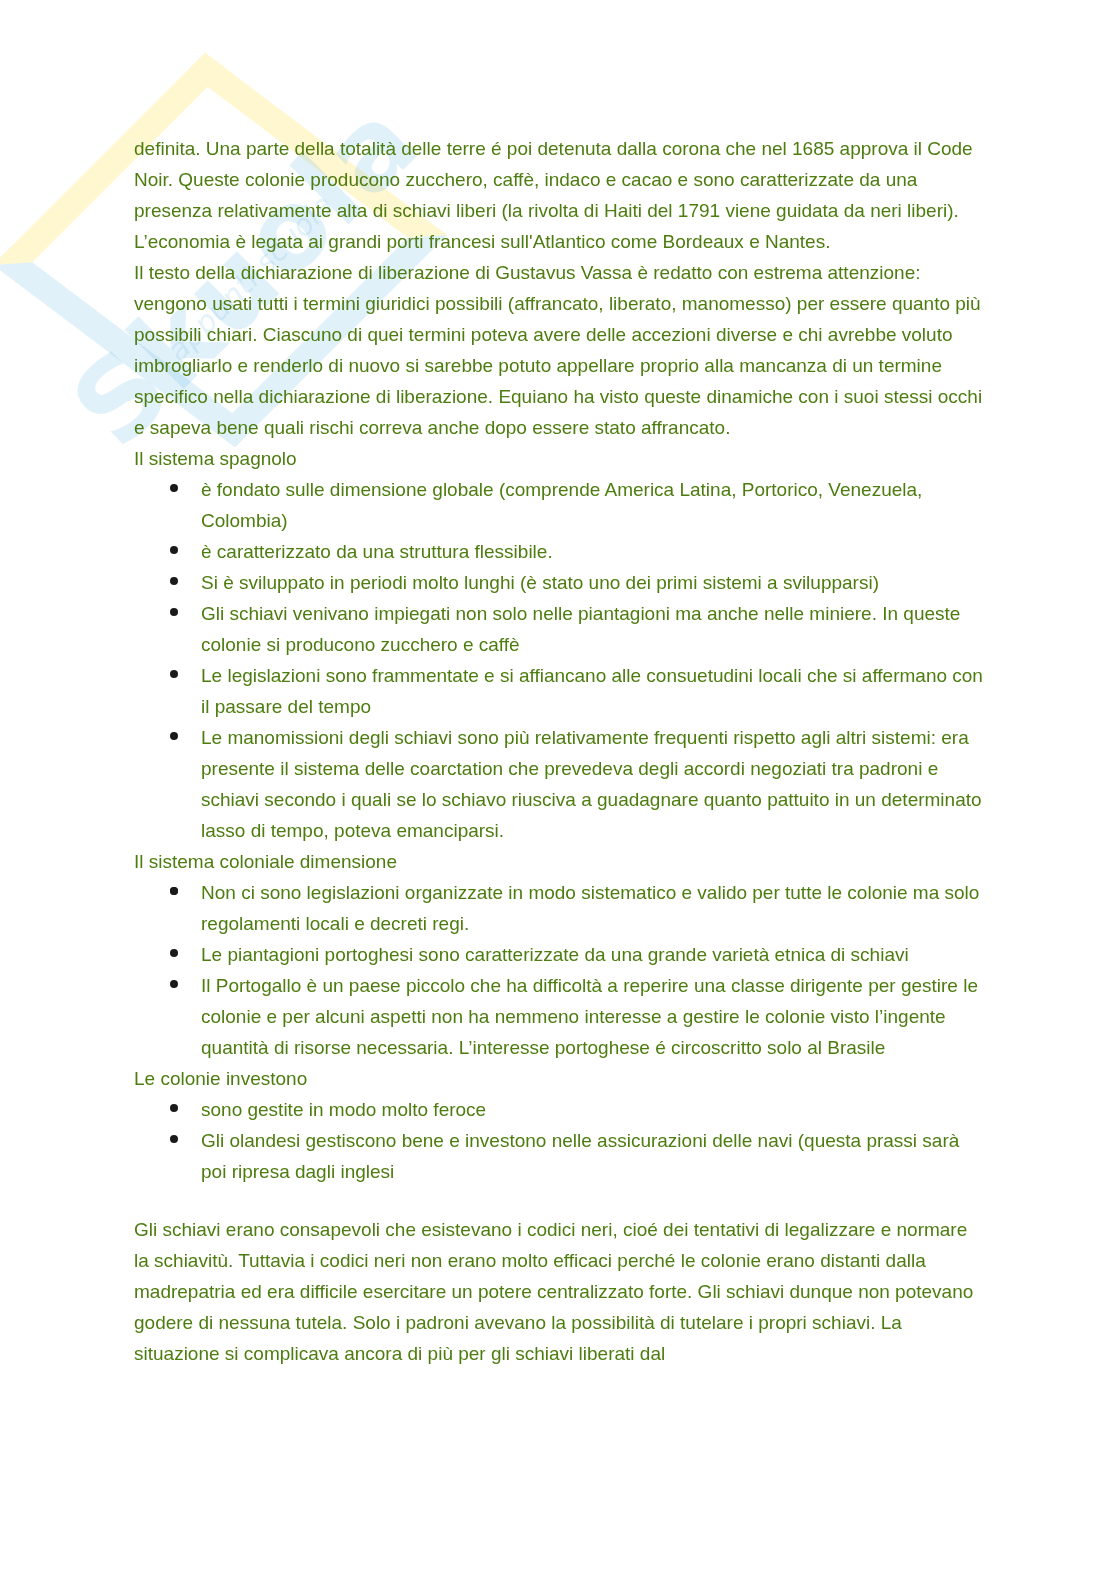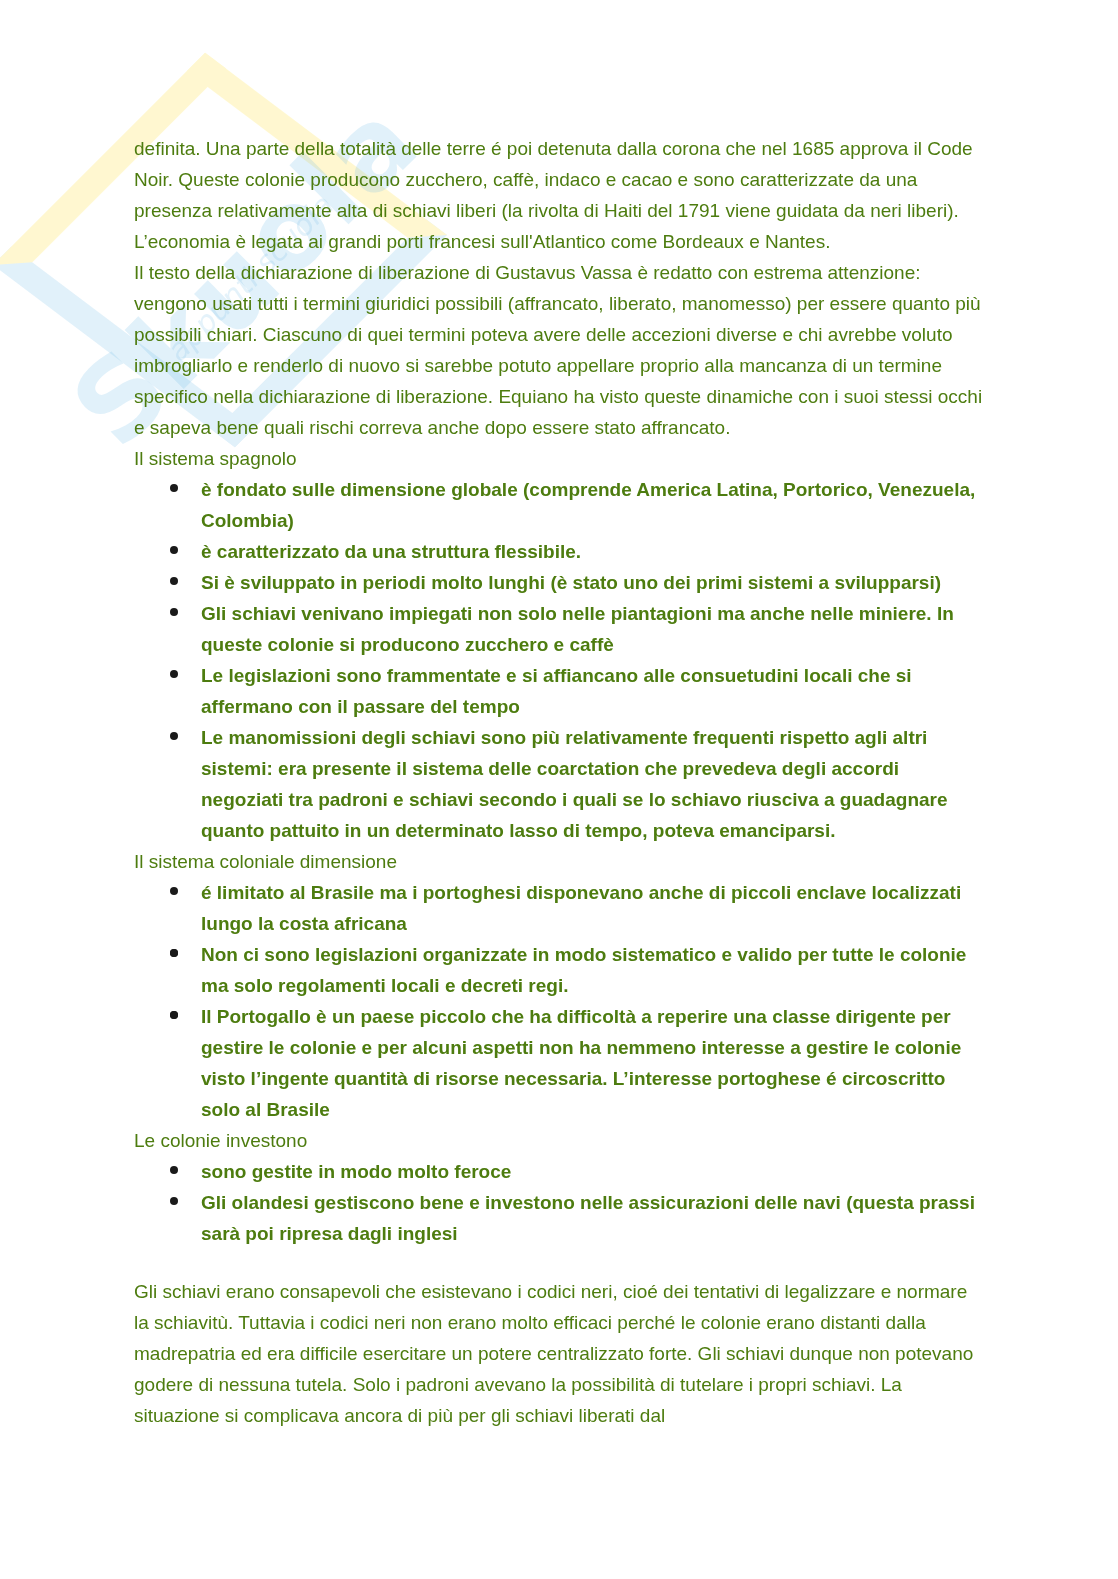--- a/index.html
+++ b/index.html
@@ -30,21 +30,21 @@
       font-size: 30px; color: rgba(120, 190, 230, 0.2);
       white-space: nowrap;
     }
     .page {
       position: absolute; left: 134px; top: 133px; width: 850px;
       font-family: "Liberation Sans", sans-serif;
       font-size: 19px; line-height: 31px; color: #4d7c0f;
       z-index: 1;
     }
     .page p { margin: 0; }
-    .page ul { margin: 0; padding: 0; list-style: none; font-weight: bold; }
+    .page ul { margin: 0; padding: 0; list-style: none; }
     .page li { position: relative; padding-left: 67px; }
     .page li .bullet {
       position: absolute; left: 36px; top: 10px; width: 8px; height: 8px;
       border-radius: 50%; background: #1a1a1a;
     }
     .gap { height: 26.7px; }
   </style>
 </head>
 <body>
 
@@ -63,24 +63,23 @@
     <li><span class="bullet"></span><span>è fondato sulle dimensione globale (comprende America Latina, Portorico, Venezuela, Colombia)</span></li>
     <li><span class="bullet"></span><span>è caratterizzato da una struttura flessibile.</span></li>
     <li><span class="bullet"></span><span>Si è sviluppato in periodi molto lunghi (è stato uno dei primi sistemi a svilupparsi)</span></li>
     <li><span class="bullet"></span><span>Gli schiavi venivano impiegati non solo nelle piantagioni ma anche nelle miniere. In queste colonie si producono zucchero e caffè</span></li>
     <li><span class="bullet"></span><span>Le legislazioni sono frammentate e si affiancano alle consuetudini locali che si affermano con il passare del tempo</span></li>
     <li><span class="bullet"></span><span>Le manomissioni degli schiavi sono più relativamente frequenti rispetto agli altri sistemi: era presente il sistema delle coarctation che prevedeva degli accordi negoziati tra padroni e schiavi secondo i quali se lo schiavo riusciva a guadagnare quanto pattuito in un determinato lasso di tempo, poteva emanciparsi.</span></li>
   </ul>
 
   <p>Il sistema coloniale dimensione</p>
   <ul>
-    <li><span class="bullet"></span><span>é limitato al Brasile ma i portoghesi disponevano anche di piccoli enclave localizzati lungo la costa africana</span></li>
     <li><span class="bullet"></span></li>
     <li><span class="bullet"></span><span>Non ci sono legislazioni organizzate in modo sistematico e valido per tutte le colonie ma solo regolamenti locali e decreti regi.</span></li>
-    <li><span class="bullet"></span></li>
+    <li><span class="bullet"></span><span>Le piantagioni portoghesi sono caratterizzate da una grande varietà etnica di schiavi</span></li>
     <li><span class="bullet"></span><span>Il Portogallo è un paese piccolo che ha difficoltà a reperire una classe dirigente per gestire le colonie e per alcuni aspetti non ha nemmeno interesse a gestire le colonie visto l’ingente quantità di risorse necessaria. L’interesse portoghese é circoscritto solo al Brasile</span></li>
   </ul>
 
   <p>Le colonie investono</p>
   <ul>
     <li><span class="bullet"></span><span>sono gestite in modo molto feroce</span></li>
     <li><span class="bullet"></span><span>Gli olandesi gestiscono bene e investono nelle assicurazioni delle navi (questa prassi sarà poi ripresa dagli inglesi</span></li>
   </ul>
 
   <div class="gap"></div>

